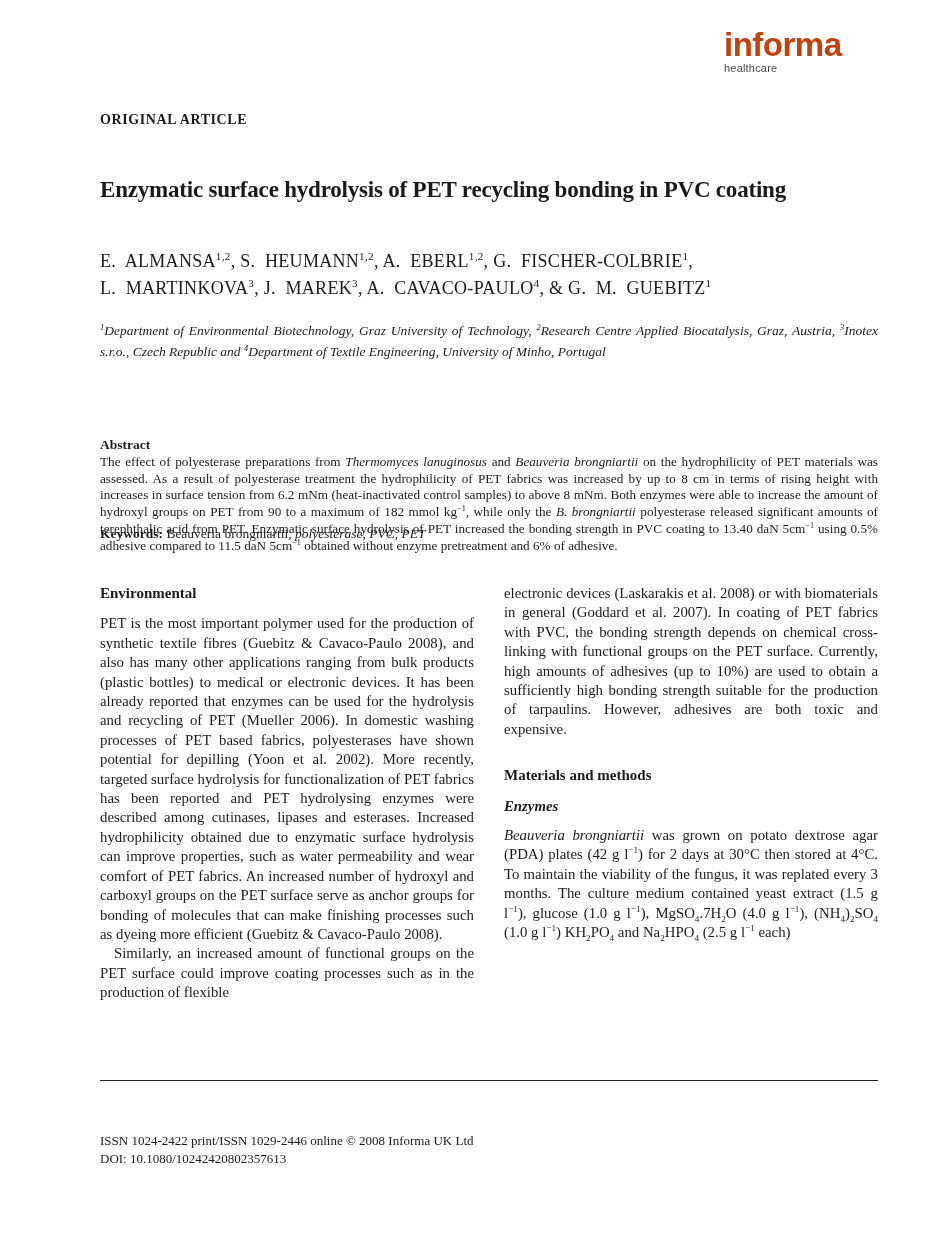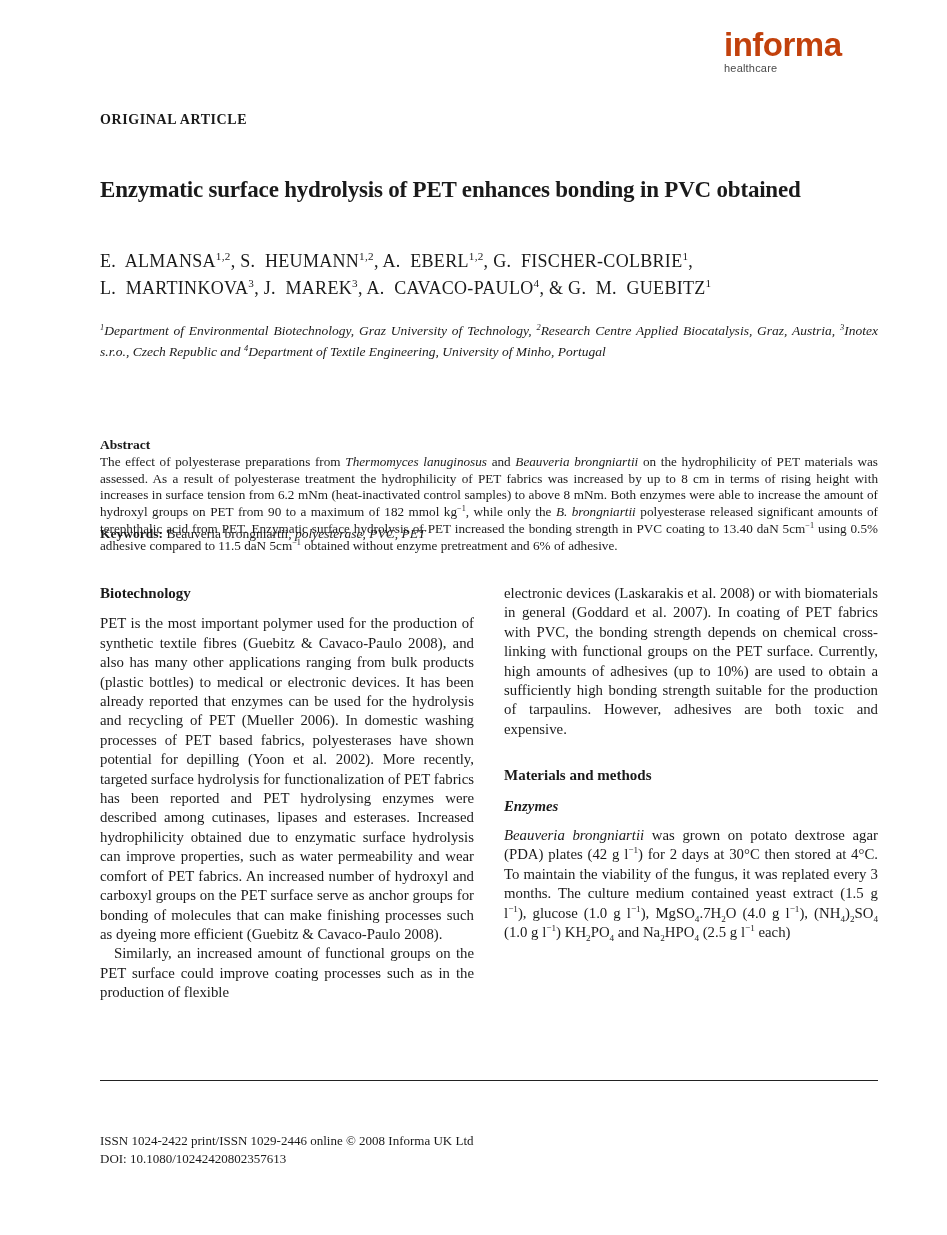--- a/index.html
+++ b/index.html
@@ -51,39 +51,39 @@
 <div class="page">
 
 
   <div class="abs logo">
     <div class="brand">informa</div>
     <div class="tagline">healthcare</div>
   </div>
 
   <div class="abs article-type">ORIGINAL ARTICLE</div>
 
-  <h1 class="abs title" style="margin:0;">Enzymatic surface hydrolysis of PET enhances bonding in PVC obtained</h1>
+  <h1 class="abs title" style="margin:0;">Enzymatic surface hydrolysis of PET recycling bonding in PVC coating</h1>
 
   <div class="abs authors">
     <div>E.&nbsp; ALMANSA<sup>1,2</sup>, S.&nbsp; HEUMANN<sup>1,2</sup>, A.&nbsp; EBERL<sup>1,2</sup>, G.&nbsp; FISCHER-COLBRIE<sup>1</sup>,</div>
     <div>L.&nbsp; MARTINKOVA<sup>3</sup>, J.&nbsp; MAREK<sup>3</sup>, A.&nbsp; CAVACO-PAULO<sup>4</sup>, &amp; G.&nbsp; M.&nbsp; GUEBITZ<sup>1</sup></div>
   </div>
 
   <div class="abs affiliations"><sup>1</sup>Department of Environmental Biotechnology, Graz University of Technology, <sup>2</sup>Research Centre Applied Biocatalysis, Graz, Austria, <sup>3</sup>Inotex s.r.o., Czech Republic and <sup>4</sup>Department of Textile Engineering, University of Minho, Portugal</div>
 
   <div class="abs abstract">
     <div class="abstract-head">Abstract</div>
     <div class="abstract-body">The effect of polyesterase preparations from <i>Thermomyces lanuginosus</i> and <i>Beauveria brongniartii</i> on the hydrophilicity of PET materials was assessed. As a result of polyesterase treatment the hydrophilicity of PET fabrics was increased by up to 8 cm in terms of rising height with increases in surface tension from 6.2 mNm (heat-inactivated control samples) to above 8 mNm. Both enzymes were able to increase the amount of hydroxyl groups on PET from 90 to a maximum of 182 mmol kg<sup>−1</sup>, while only the <i>B. brongniartii</i> polyesterase released significant amounts of terephthalic acid from PET. Enzymatic surface hydrolysis of PET increased the bonding strength in PVC coating to 13.40 daN 5cm<sup>−1</sup> using 0.5% adhesive compared to 11.5 daN 5cm<sup>−1</sup> obtained without enzyme pretreatment and 6% of adhesive.</div>
   </div>
 
   <div class="abs keywords"><b>Keywords:</b> Beauveria brongniartii, <i>polyesterase, PVC, PET</i></div>
 
   <div class="abs columns">
     <div class="col">
-      <h2 class="section-head">Biotechnology</h2>
+      <h2 class="section-head">Environmental</h2>
       <p>PET is the most important polymer used for the production of synthetic textile fibres (Guebitz &amp; Cavaco-Paulo 2008), and also has many other applications ranging from bulk products (plastic bottles) to medical or electronic devices. It has been already reported that enzymes can be used for the hydrolysis and recycling of PET (Mueller 2006). In domestic washing processes of PET based fabrics, polyesterases have shown potential for depilling (Yoon et al. 2002). More recently, targeted surface hydrolysis for functionalization of PET fabrics has been reported and PET hydrolysing enzymes were described among cutinases, lipases and esterases. Increased hydrophilicity obtained due to enzymatic surface hydrolysis can improve properties, such as water permeability and wear comfort of PET fabrics. An increased number of hydroxyl and carboxyl groups on the PET surface serve as anchor groups for bonding of molecules that can make finishing processes such as dyeing more efficient (Guebitz &amp; Cavaco-Paulo 2008).</p>
       <p class="indent">Similarly, an increased amount of functional groups on the PET surface could improve coating processes such as in the production of flexible</p>
     </div>
     <div class="col">
       <p>electronic devices (Laskarakis et al. 2008) or with biomaterials in general (Goddard et al. 2007). In coating of PET fabrics with PVC, the bonding strength depends on chemical cross-linking with functional groups on the PET surface. Currently, high amounts of adhesives (up to 10%) are used to obtain a sufficiently high bonding strength suitable for the production of tarpaulins. However, adhesives are both toxic and expensive.</p>
       <h2 class="section-head mm-head">Materials and methods</h2>
       <h3 class="sub-head">Enzymes</h3>
       <p><i>Beauveria brongniartii</i> was grown on potato dextrose agar (PDA) plates (42 g l<sup>−1</sup>) for 2 days at 30°C then stored at 4°C. To maintain the viability of the fungus, it was replated every 3 months. The culture medium contained yeast extract (1.5 g l<sup>−1</sup>), glucose (1.0 g l<sup>−1</sup>), MgSO<sub>4</sub>.7H<sub>2</sub>O (4.0 g l<sup>−1</sup>), (NH<sub>4</sub>)<sub>2</sub>SO<sub>4</sub> (1.0 g l<sup>−1</sup>) KH<sub>2</sub>PO<sub>4</sub> and Na<sub>2</sub>HPO<sub>4</sub> (2.5 g l<sup>−1</sup> each)</p>
     </div>
   </div>

